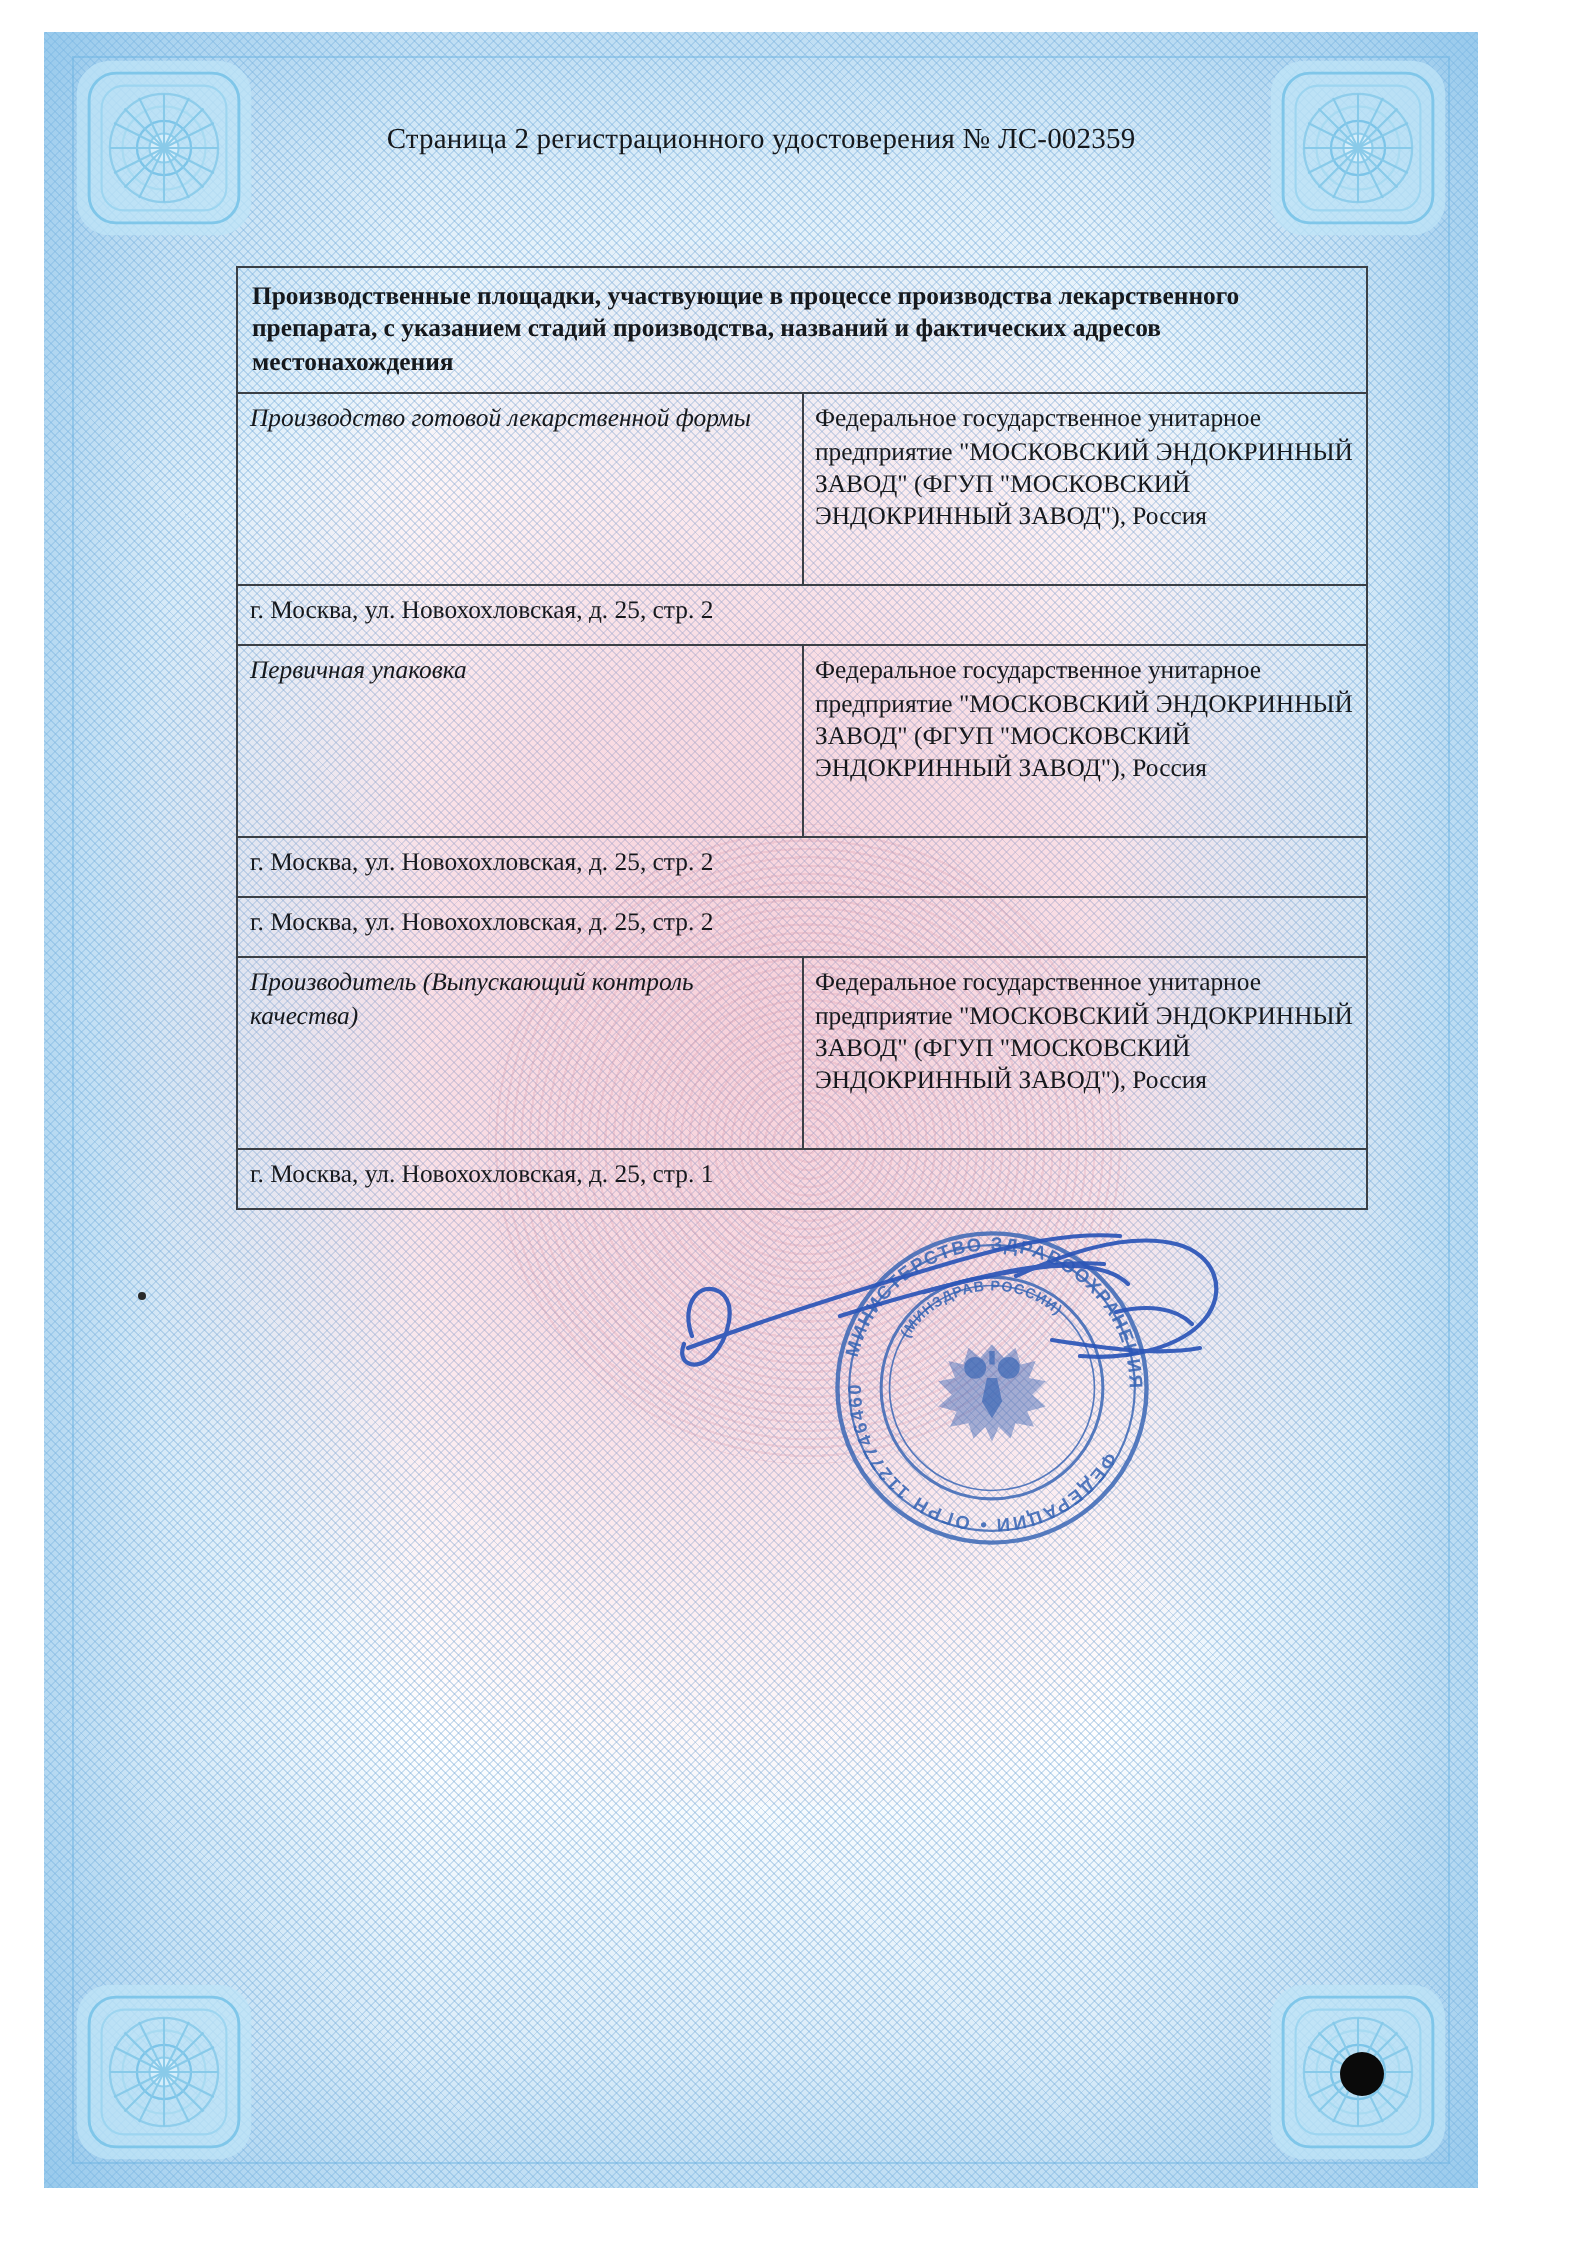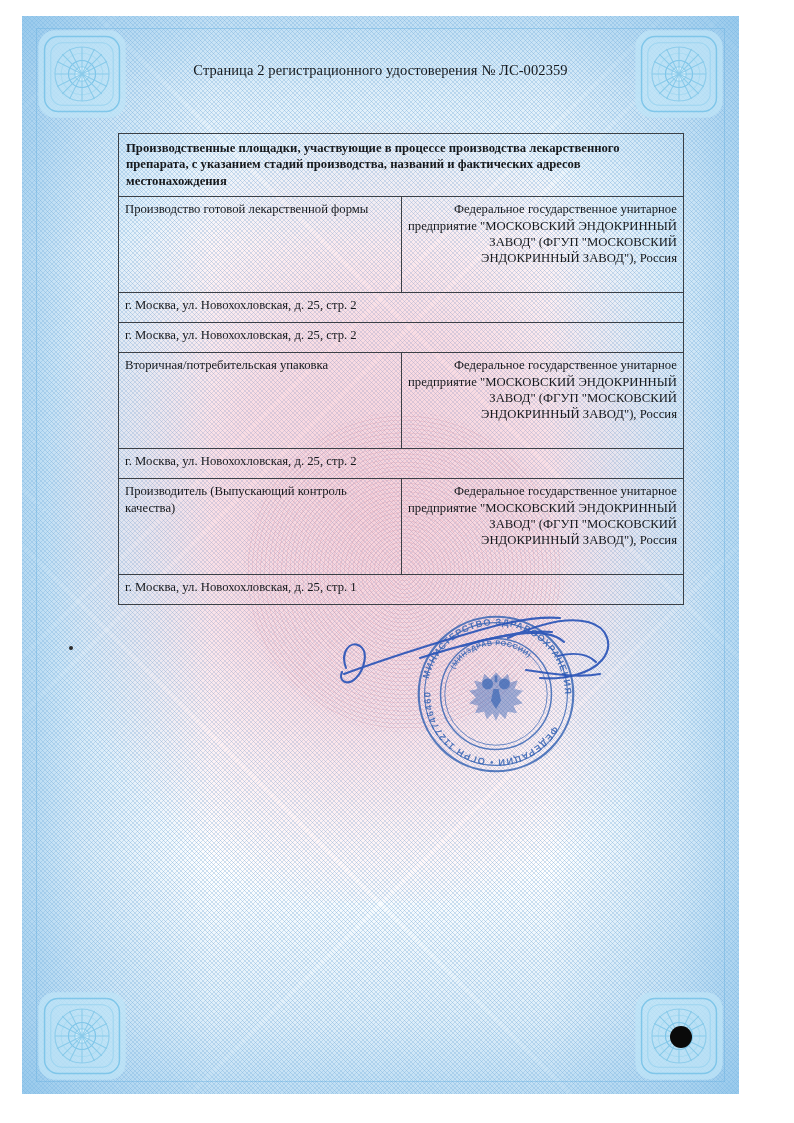--- a/index.html
+++ b/index.html
@@ -139,26 +139,26 @@
     line-height: 1.29;
     color: #15181c;
   }
   .th-cell {
     font-weight: bold;
     font-size: 13.2px;
     line-height: 1.33;
     padding: 6px 7px 7px 7px !important;
   }
   .stage-cell {
+    font-style: italic;
     width: 312px;
     height: 86px;
   }
   .org-cell {
     width: 254px;
-    text-align: right;
   }
   .addr-cell {
     height: 20px;
   }
 
   
   .sig-block {
     position: absolute;
     left: 96px;
     top: 648px;
@@ -293,27 +293,27 @@
 
         <tr>
           <td class="stage-cell">Производство  готовой лекарственной формы</td>
           <td class="org-cell">Федеральное государственное унитарное предприятие "МОСКОВСКИЙ ЭНДОКРИННЫЙ ЗАВОД" (ФГУП "МОСКОВСКИЙ ЭНДОКРИННЫЙ ЗАВОД"), Россия</td>
         </tr>
         <tr>
           <td class="addr-cell" colspan="2">г. Москва,  ул. Новохохловская, д. 25, стр. 2</td>
         </tr>
 
         <tr>
+          <td class="stage-cell">Первичная упаковка</td>
+          <td class="org-cell">Федеральное государственное унитарное предприятие "МОСКОВСКИЙ ЭНДОКРИННЫЙ ЗАВОД" (ФГУП "МОСКОВСКИЙ ЭНДОКРИННЫЙ ЗАВОД"), Россия</td>
+        </tr>
+        <tr>
           <td class="addr-cell" colspan="2">г. Москва,  ул. Новохохловская, д. 25, стр. 2</td>
         </tr>
 
-        <tr>
-          <td class="stage-cell">Вторичная/потребительская упаковка</td>
-          <td class="org-cell">Федеральное государственное унитарное предприятие "МОСКОВСКИЙ ЭНДОКРИННЫЙ ЗАВОД" (ФГУП "МОСКОВСКИЙ ЭНДОКРИННЫЙ ЗАВОД"), Россия</td>
-        </tr>
         <tr>
           <td class="addr-cell" colspan="2">г. Москва,  ул. Новохохловская, д. 25, стр. 2</td>
         </tr>
 
         <tr>
           <td class="stage-cell">Производитель (Выпускающий контроль качества)</td>
           <td class="org-cell">Федеральное государственное унитарное предприятие "МОСКОВСКИЙ ЭНДОКРИННЫЙ ЗАВОД" (ФГУП "МОСКОВСКИЙ ЭНДОКРИННЫЙ ЗАВОД"), Россия</td>
         </tr>
         <tr>
           <td class="addr-cell" colspan="2">г. Москва,  ул. Новохохловская, д. 25, стр. 1</td>

